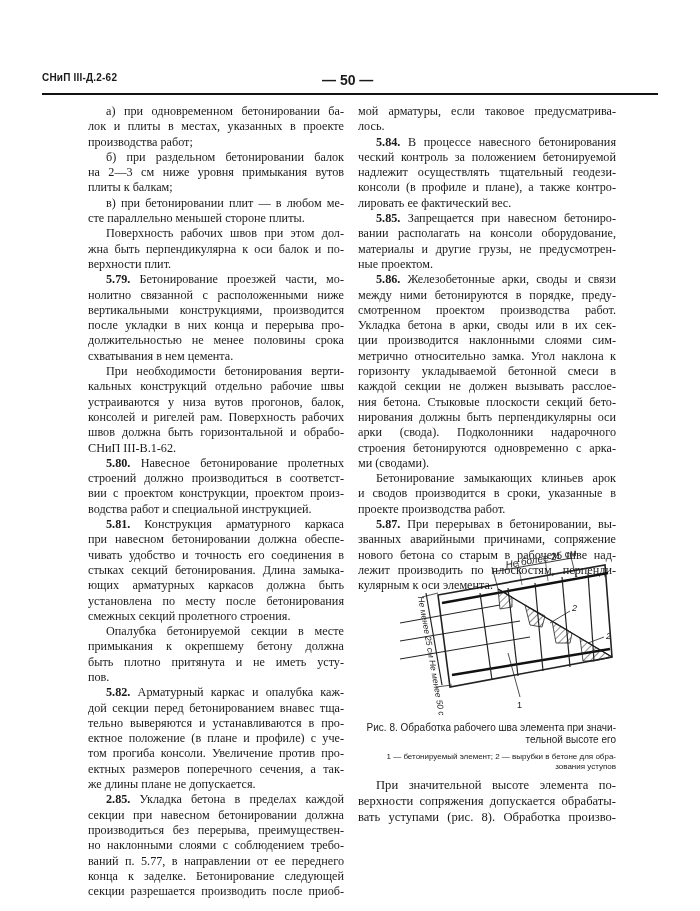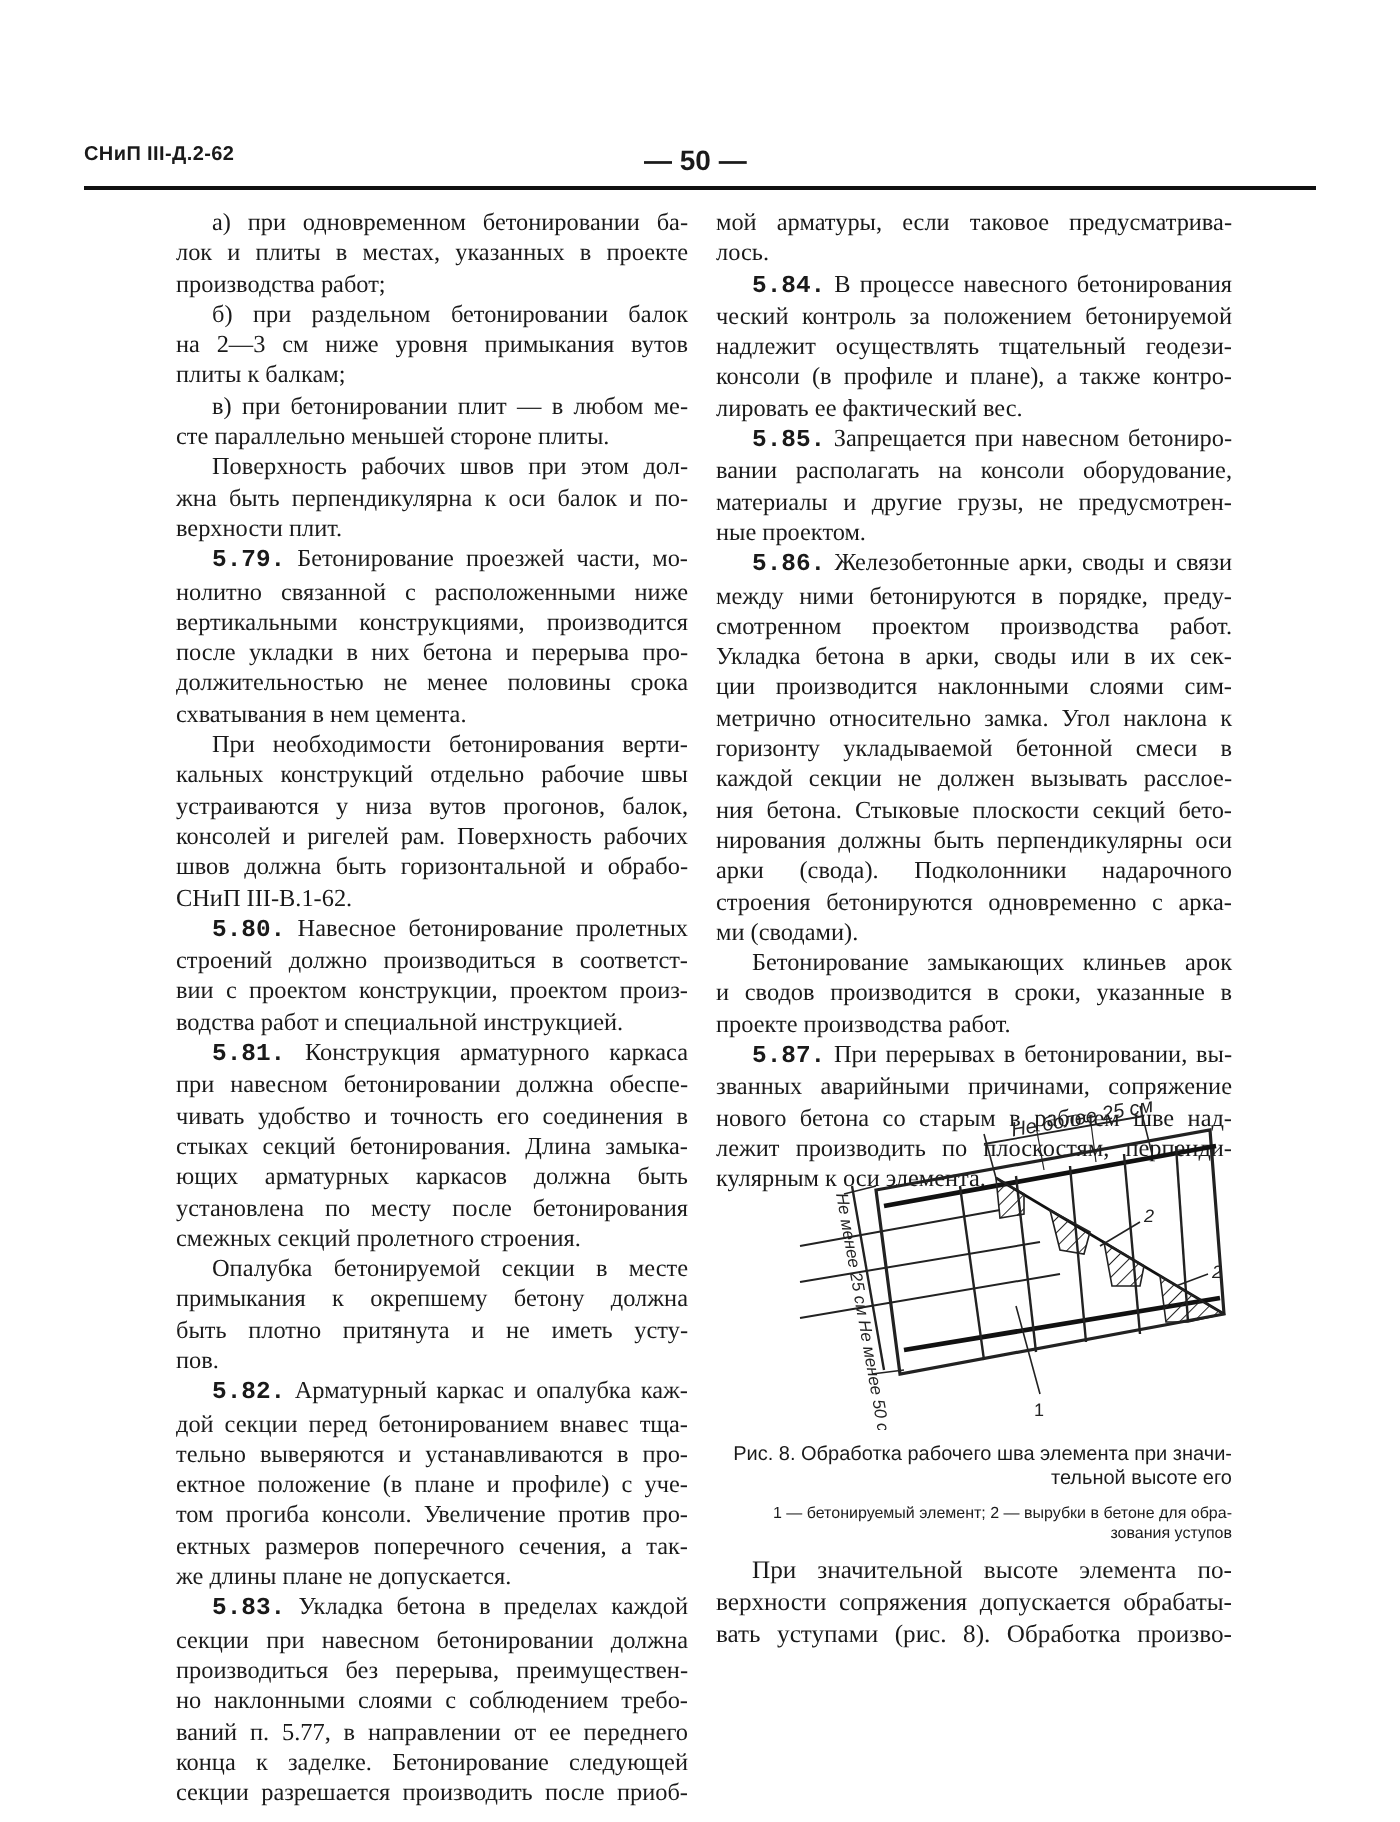--- a/index.html
+++ b/index.html
@@ -7,21 +7,21 @@
   .header { position: absolute; left: 42px; top: 72px; width: 616px; height: 24px; }
   .hdr-left { position: absolute; left: 0; top: 0; font-family: "Liberation Sans", sans-serif; font-weight: bold; font-size: 10px; letter-spacing: 0.2px; }
   .hdr-page { position: absolute; left: 280px; top: 0; font-family: "Liberation Sans", sans-serif; font-weight: bold; font-size: 14px; }
   .hdr-rule { position: absolute; left: 42px; top: 93px; width: 616px; height: 2px; background: #111; }
   .col { position: absolute; top: 104px; font-size: 12.2px; line-height: 15.3px; text-align: justify; }
   .col-left { left: 88px; width: 256px; }
   .col-right { left: 358px; width: 258px; }
   .ln { display: block; white-space: nowrap; text-align-last: justify; text-align: justify; }
   .ln.last { text-align-last: left; }
   .ind { text-indent: 18px; }
-  b { font-weight: bold; font-family: Liberation Mono, monospace; }
+  b { font-weight: bold; }
   .figure { position: absolute; left: 380px; top: 545px; width: 240px; height: 170px; }
   .caption { position: absolute; left: 358px; top: 722px; width: 258px; text-align: right; font-family: "Liberation Sans", sans-serif; }
   .cap-title { font-size: 10px; line-height: 12px; }
   .cap-legend { font-size: 8px; line-height: 10px; margin-top: 6px; }
   .col-right2 { position: absolute; left: 358px; top: 778px; width: 258px; font-size: 12.6px; line-height: 15.8px; }
 </style>
 </head>
 <body>
 
 <div class="header">
@@ -38,21 +38,21 @@
     <span class="ln">на 2—3 см ниже уровня примыкания вутов</span>
     <span class="ln last">плиты к балкам;</span>
     <span class="ln ind">в) при бетонировании плит — в любом ме-</span>
     <span class="ln last">сте параллельно меньшей стороне плиты.</span>
     <span class="ln ind">Поверхность рабочих швов при этом дол-</span>
     <span class="ln">жна быть перпендикулярна к оси балок и по-</span>
     <span class="ln last">верхности плит.</span>
     <span class="ln ind"><b>5.79.</b> Бетонирование проезжей части, мо-</span>
     <span class="ln">нолитно связанной с расположенными ниже</span>
     <span class="ln">вертикальными конструкциями, производится</span>
-    <span class="ln">после укладки в них бетона и перерыва про-</span>
+    <span class="ln">после укладки в них конца и перерыва про-</span>
     <span class="ln">должительностью не менее половины срока</span>
     <span class="ln last">схватывания в нем цемента.</span>
     <span class="ln ind">При необходимости бетонирования верти-</span>
     <span class="ln">кальных конструкций отдельно рабочие швы</span>
     <span class="ln">устраиваются у низа вутов прогонов, балок,</span>
     <span class="ln">консолей и ригелей рам. Поверхность рабочих</span>
     <span class="ln">швов должна быть горизонтальной и обрабо-</span>
     <span class="ln last">СНиП III-В.1-62.</span>
     <span class="ln ind"><b>5.80.</b> Навесное бетонирование пролетных</span>
     <span class="ln">строений должно производиться в соответст-</span>
@@ -69,21 +69,21 @@
     <span class="ln">примыкания к окрепшему бетону должна</span>
     <span class="ln">быть плотно притянута и не иметь усту-</span>
     <span class="ln last">пов.</span>
     <span class="ln ind"><b>5.82.</b> Арматурный каркас и опалубка каж-</span>
     <span class="ln">дой секции перед бетонированием внавес тща-</span>
     <span class="ln">тельно выверяются и устанавливаются в про-</span>
     <span class="ln">ектное положение (в плане и профиле) с уче-</span>
     <span class="ln">том прогиба консоли. Увеличение против про-</span>
     <span class="ln">ектных размеров поперечного сечения, а так-</span>
     <span class="ln last">же длины плане не допускается.</span>
-    <span class="ln ind"><b>5.83.</b> Укладка бетона в пределах каждой</span>
+    <span class="ln ind"><b>2.85.</b> Укладка бетона в пределах каждой</span>
     <span class="ln">секции при навесном бетонировании должна</span>
     <span class="ln">производиться без перерыва, преимуществен-</span>
     <span class="ln">но наклонными слоями с соблюдением требо-</span>
     <span class="ln">ваний п. 5.77, в направлении от ее переднего</span>
     <span class="ln">конца к заделке. Бетонирование следующей</span>
     <span class="ln">секции разрешается производить после приоб-</span>
   </div>
 <div class="col col-right" id="colRight">
     <span class="ln">мой арматуры, если таковое предусматрива-</span>
     <span class="ln last">лось.</span>

